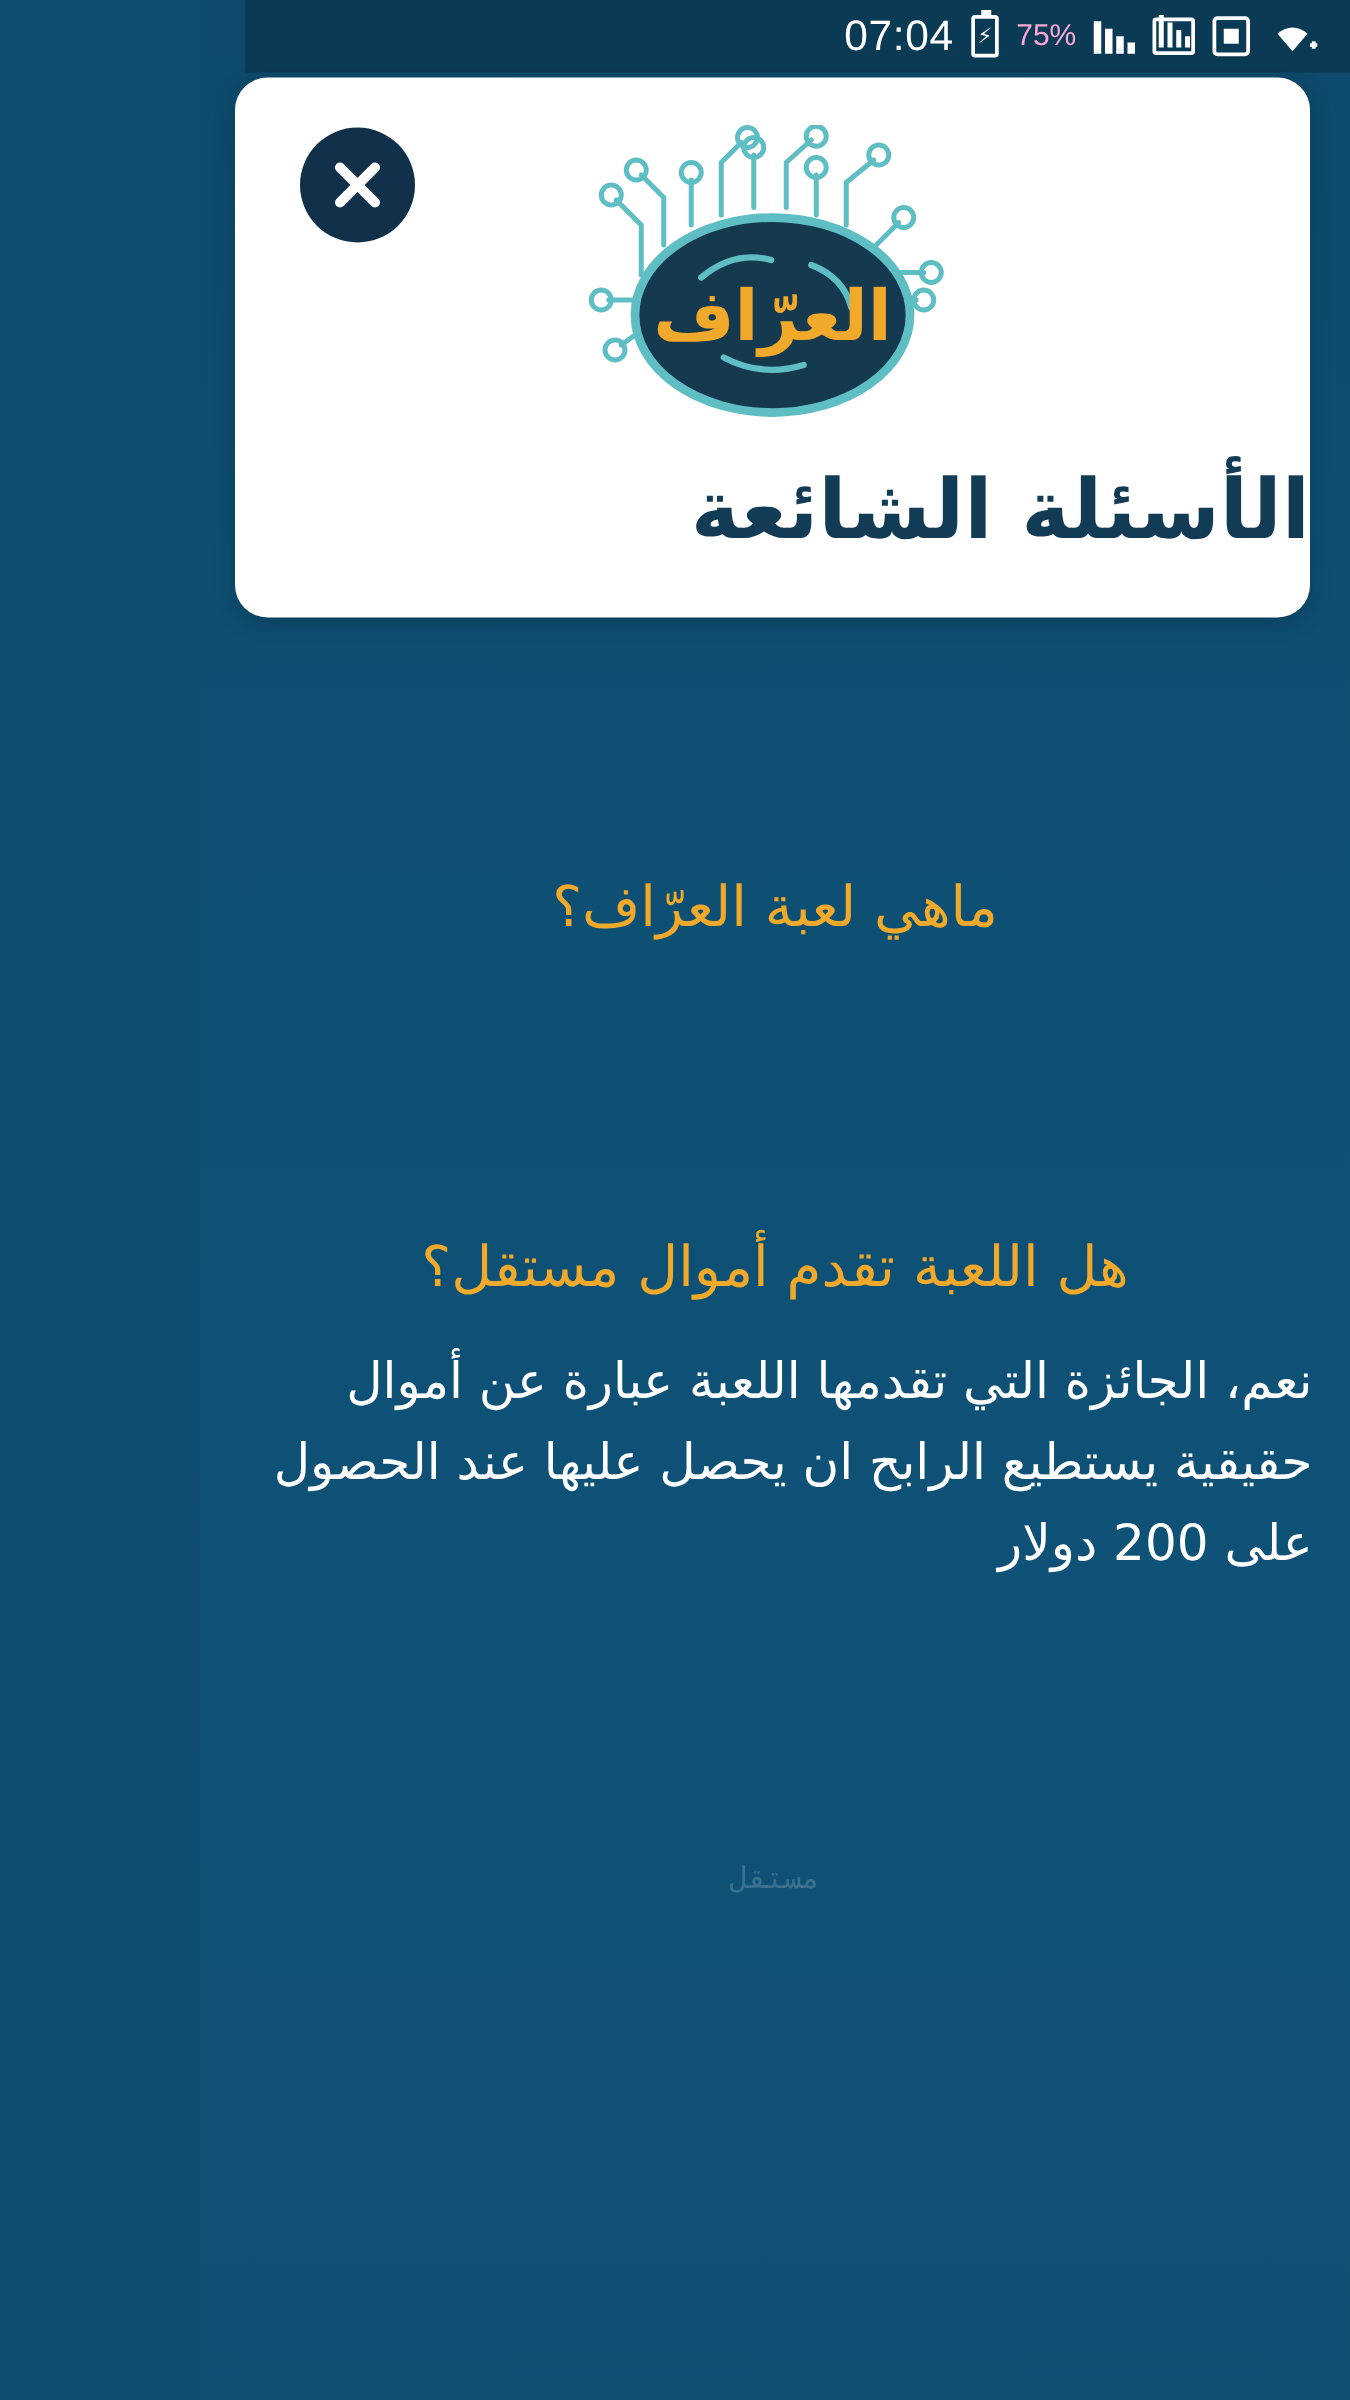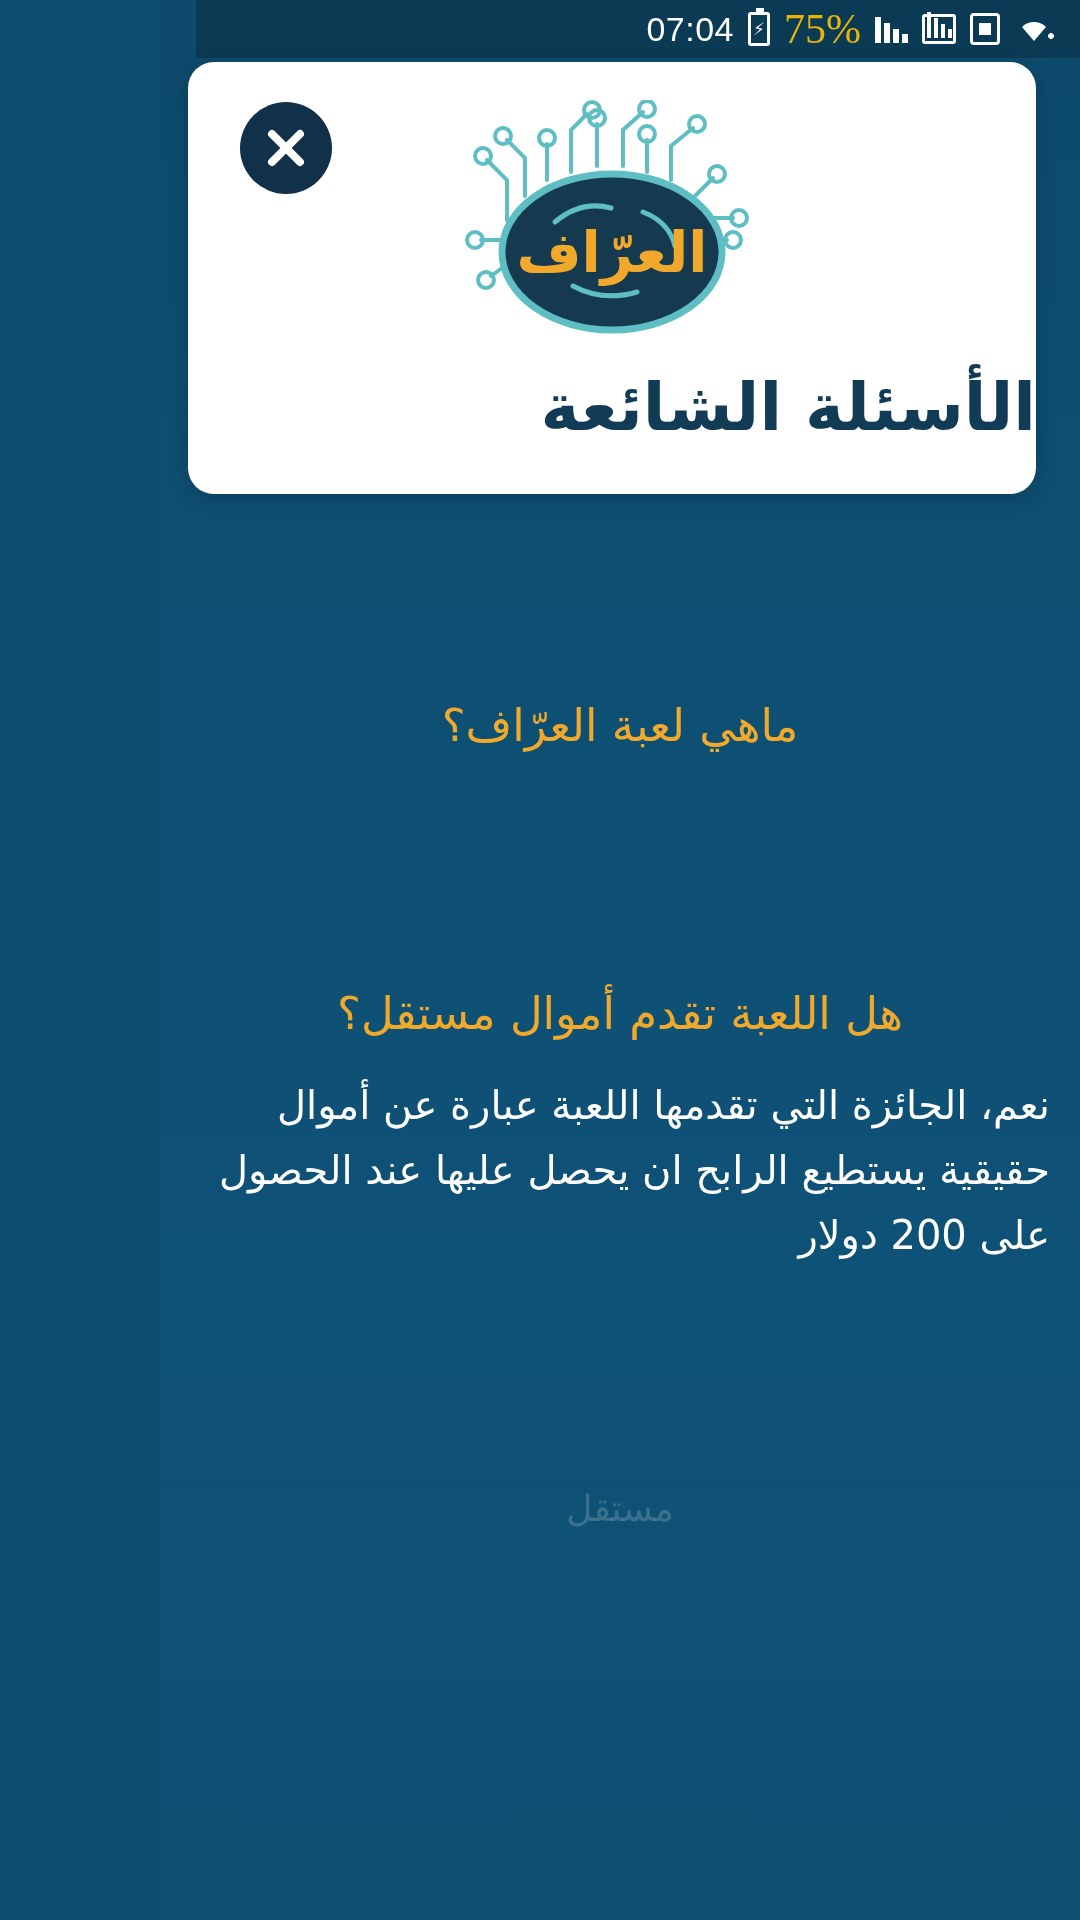--- a/index.html
+++ b/index.html
@@ -37,23 +37,23 @@
     gap: 14px;
     margin-left: auto;
   }
   .status-clock {
     font-size: 34px;
     font-family: "Liberation Sans", sans-serif;
     letter-spacing: 0.5px;
     color: #ffffff;
   }
   .status-batt-pct {
-    font-size: 42px;
-    font-family: Liberation Serif, serif;
-    color: #eab308;
+    font-size: 24px;
+    font-family: Liberation Sans, sans-serif;
+    color: #f9a8d4;
   }
   .ic { display: inline-block; position: relative; }
 
   
   .ic-wifi { width: 40px; height: 30px; }
   .ic-wifi svg { display:block; }
   
   .bars { display: flex; align-items: flex-end; gap: 3px; height: 28px; }
   .bars i { display:block; width: 6px; background: #ffffff; }
   .bars i:nth-child(1){height:9px}
@@ -83,21 +83,21 @@
   .ic-batt::after {
     content:"\26A1"; position:absolute; inset:0; color:#fff; font-size:17px;
     display:flex; align-items:center; justify-content:center;
   }
 
   
   .header-card {
     position: absolute;
     top: 62px;
     left: 28px;
-    right: 44px;
+    right: 32px;
     height: 432px;
     background: #ffffff;
     border-radius: 26px;
     box-shadow: 0 4px 18px rgba(0,0,0,0.18);
   }
   .close-btn {
     position: absolute;
     top: 40px;
     left: 52px;
     width: 92px;
@@ -156,23 +156,23 @@
   }
   .spacer-lg { height: 86px; }
   .spacer-top { height: 172px; }
 
   .watermark {
     position: absolute;
     left: 0; right: 0;
     top: 1488px;
     text-align: center;
     color: rgba(255,255,255,0.18);
-    font-size: 36px;
+    font-size: 24px;
     pointer-events: none;
-    font-family: Liberation Sans, sans-serif;
+    font-family: Liberation Mono, monospace;
   }
 </style>
 </head>
 <body>
 
 <div class="screen">
 
   <div class="status-bar">
     <div class="status-right">
       <span class="status-clock">07:04</span>

